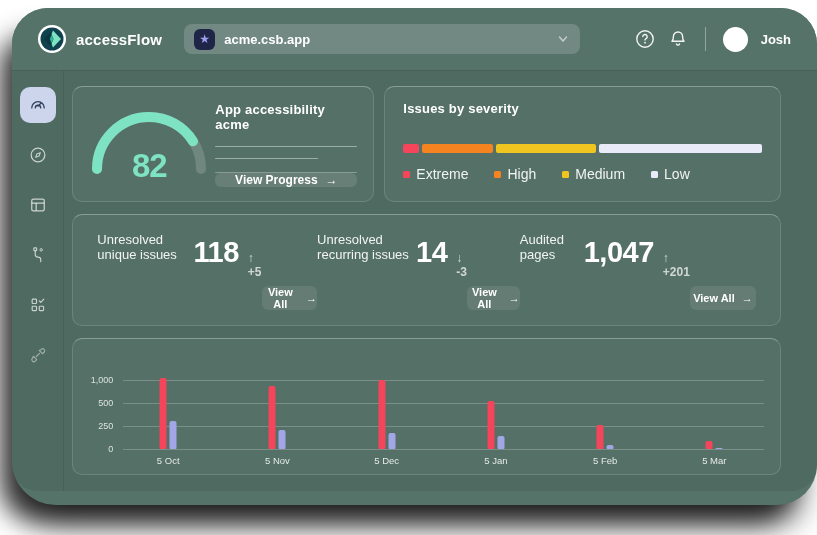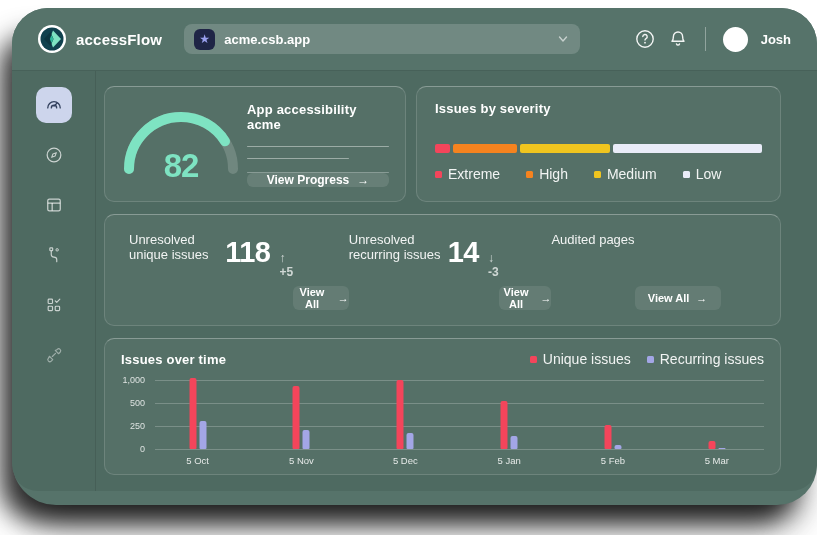--- a/index.html
+++ b/index.html
@@ -261,41 +261,32 @@
             <span class="stat-val">14</span>
             <span class="stat-delta"><span>↓</span> <span>-3</span></span>
           </div>
           <button class="btn small">
             <span>View All</span>
               <span>→</span>
           </button>
         </div>
         <div class="stat-col c3">
           <div class="stat-label">Audited pages</div>
+          <div class="stat-valrow">
+            <span class="stat-val">1,047</span>
+            <span class="stat-delta"><span>↑</span> <span>+201</span></span>
+          </div>
           <button class="btn small">
             <span>View All</span>
               <span>→</span>
           </button>
         </div>
       </div>
 
       <div class="card chart-card">
-        <div class="chart-hdr">
-          <div class="card-title">Issues over time</div>
-          <div class="chart-legend">
-              <span class="leg-item">
-                <span class="sq" style="background: rgb(244, 69, 91);"></span>
-                <span>Unique issues</span>
-              </span>
-              <span class="leg-item">
-                <span class="sq" style="background: rgb(163, 166, 230);"></span>
-                <span>Recurring issues</span>
-              </span>
-            </div>
-        </div>
         <div class="chart">
           <div class="y-axis">
               <div class="ylab" style="bottom: 12px;">0</div>
               <div class="ylab" style="bottom: 35px;">250</div>
               <div class="ylab" style="bottom: 58px;">500</div>
               <div class="ylab" style="bottom: 81px; margin-left: 28px;">1,000</div>
             </div>
           <div class="plot-wrap">
             <div class="chart-area">
                 <div class="gridline" style="bottom: 0px;"></div>

